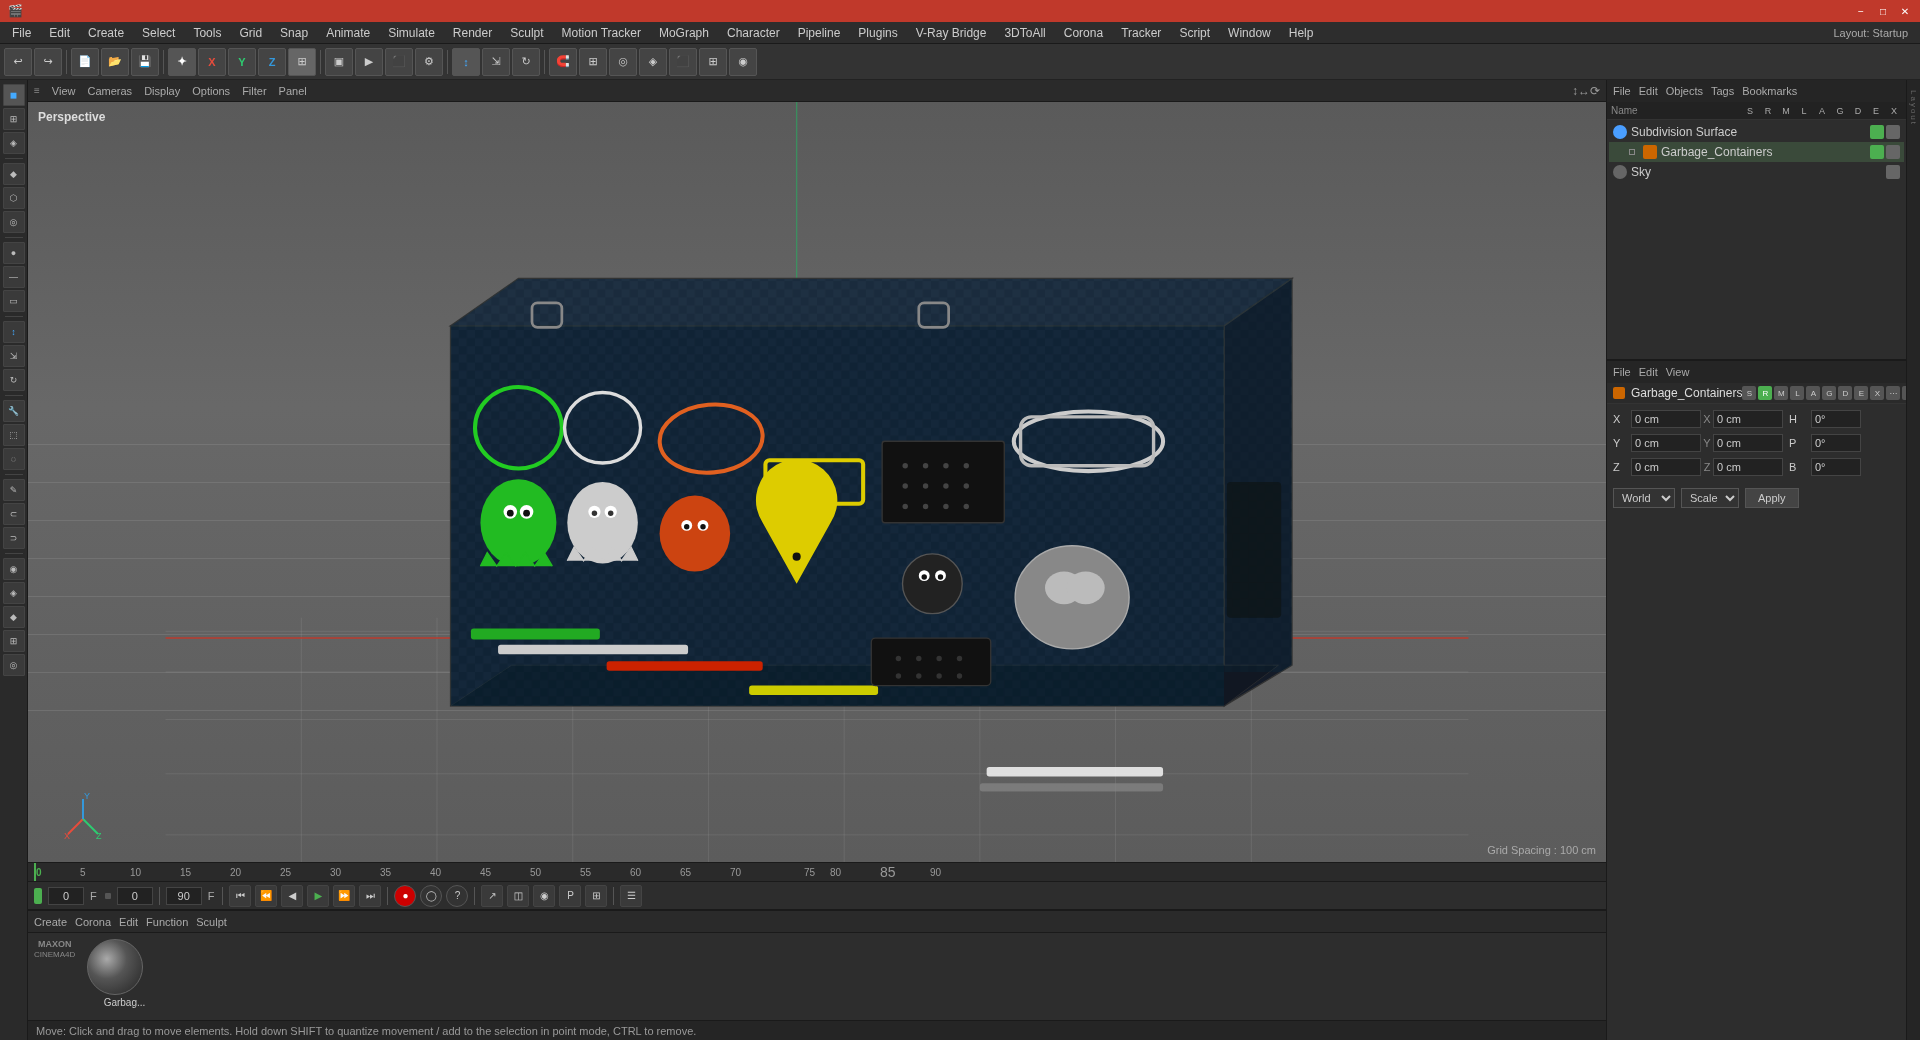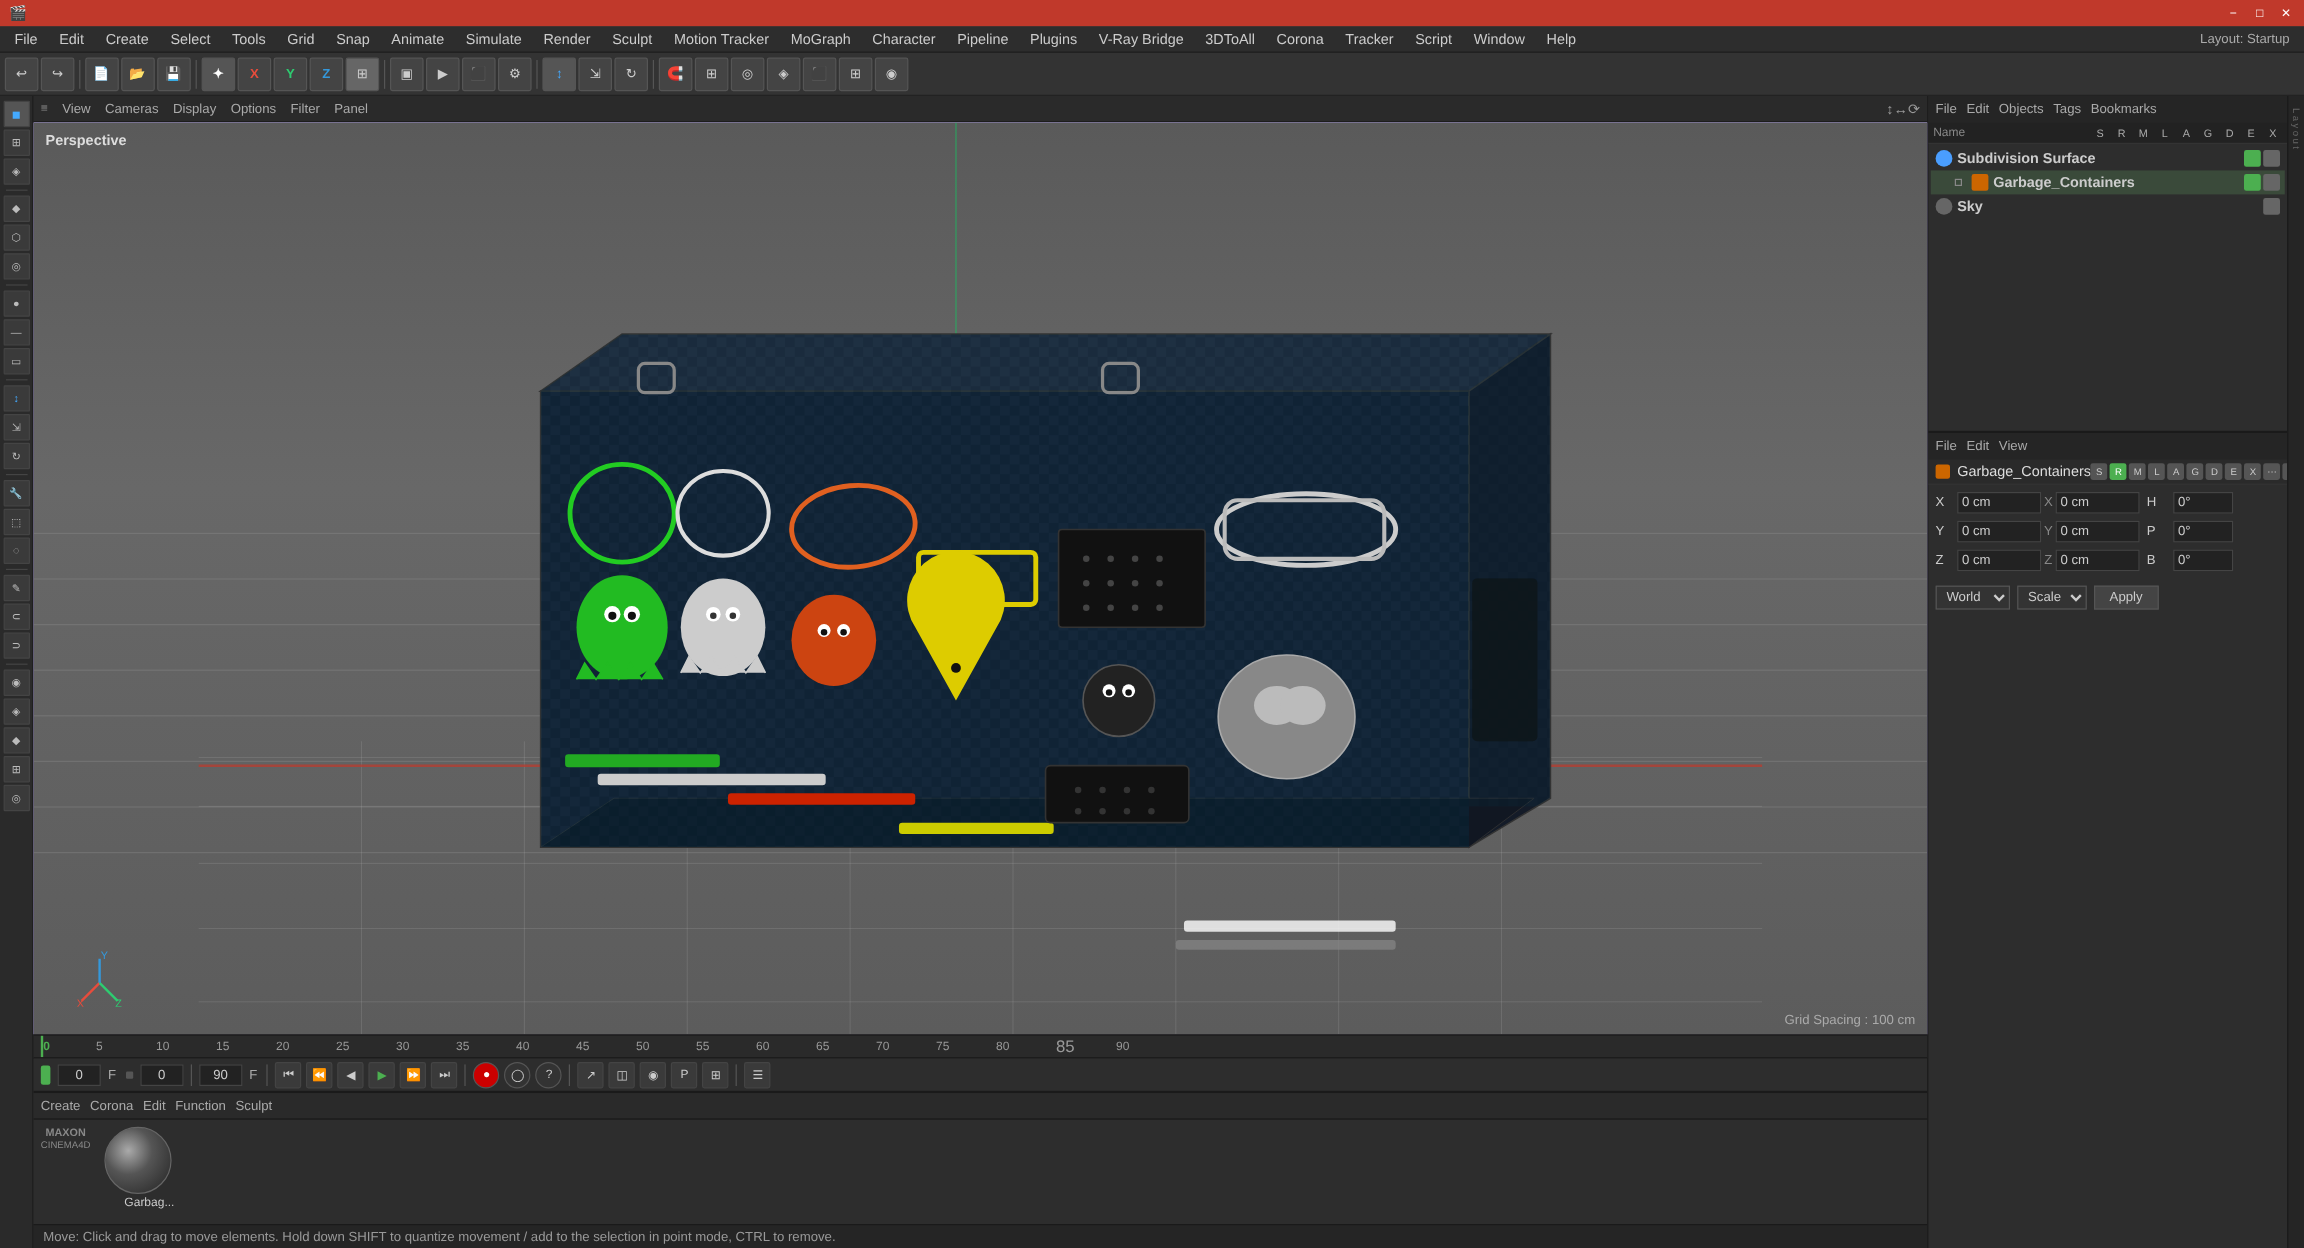--- a/index.html
+++ b/index.html
@@ -64,21 +64,21 @@
     
     #viewport-topbar {
       height: 22px; background: #2a2a2a;
       display: flex; align-items: center; padding: 0 6px; gap: 12px;
       border-bottom: 1px solid #1a1a1a;
     }
     #viewport-topbar span { font-size: 11px; color: #aaa; cursor: pointer; }
 
     
     #viewport {
-      flex: 1; background: #c4b5fd; position: relative; overflow: hidden;
+      flex: 1; background: #7f1d1d; position: relative; overflow: hidden;
     }
 
     
     #viewport-bg {
       width: 100%; height: 100%;
       background: linear-gradient(180deg, #5a5a5a 0%, #686868 40%, #5c5c5c 100%);
       position: relative;
     }
 
     
@@ -167,21 +167,21 @@
       display: flex; align-items: center; padding: 0 6px; gap: 8px;
     }
     #obj-manager-header span { font-size: 11px; color: #aaa; cursor: pointer; }
 
     
     #obj-list { padding: 2px; }
     .obj-row {
       height: 20px; display: flex; align-items: center; padding: 0 4px;
       cursor: pointer; gap: 4px;
     }
-    .obj-row .obj-name { font-size: 12px; color: #ccc; flex: 1; font-weight: bold; }
+    .obj-row .obj-name { font-size: 12px; color: #ccc; flex: 1; }
     .obj-row-sub { padding-left: 20px; }
 
     
     #attr-manager {
       flex: 1; border-top: 1px solid #1a1a1a;
     }
     #attr-manager-header {
       height: 22px; background: #252525;
       display: flex; align-items: center; padding: 0 6px; gap: 8px;
     }
@@ -528,21 +528,21 @@
         <span style="position:absolute;left:252px; font-size:10px; color:#999;">25</span>
         <span style="position:absolute;left:302px; font-size:10px; color:#999;">30</span>
         <span style="position:absolute;left:352px; font-size:10px; color:#999;">35</span>
         <span style="position:absolute;left:402px; font-size:10px; color:#999;">40</span>
         <span style="position:absolute;left:452px; font-size:10px; color:#999;">45</span>
         <span style="position:absolute;left:502px; font-size:10px; color:#999;">50</span>
         <span style="position:absolute;left:552px; font-size:10px; color:#999;">55</span>
         <span style="position:absolute;left:602px; font-size:10px; color:#999;">60</span>
         <span style="position:absolute;left:652px; font-size:10px; color:#999;">65</span>
         <span style="position:absolute;left:702px; font-size:10px; color:#999;">70</span>
-        <span style="position:absolute;left:752px; font-size:10px; color:#999;">75</span>
+        <span style="position:absolute;left:776px; font-size:10px; color:#999;">75</span>
         <span style="position:absolute;left:802px; font-size:10px; color:#999;">80</span>
         <span style="position:absolute;left:852px; font-size:14px; color:#999;">85</span>
         <span style="position:absolute;left:902px; font-size:10px; color:#999;">90</span>
       </div>
     </div>
 
     <div id="transport">
 
       <div style="width:8px; height:16px; background:#4caf50; border-radius:2px; margin-right:2px;"></div>
       <input class="tr-input" value="0" style="width: 36px;">

